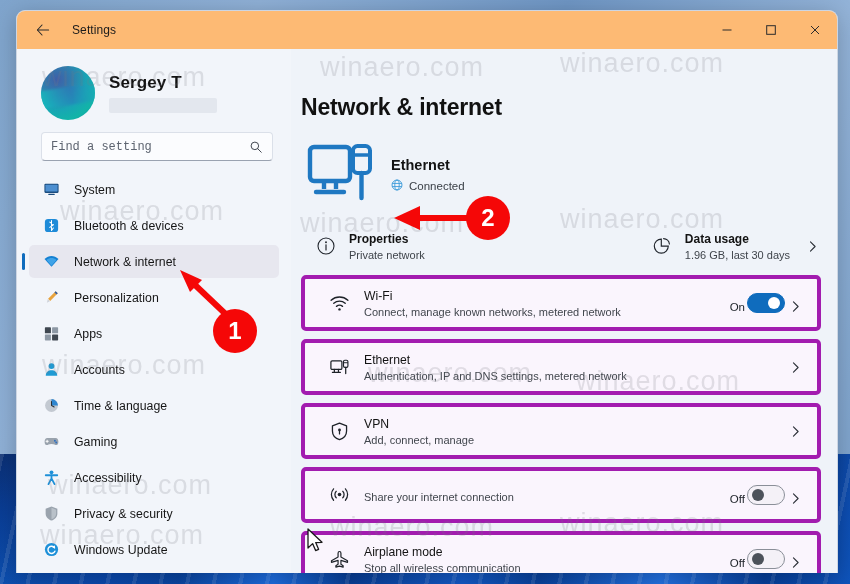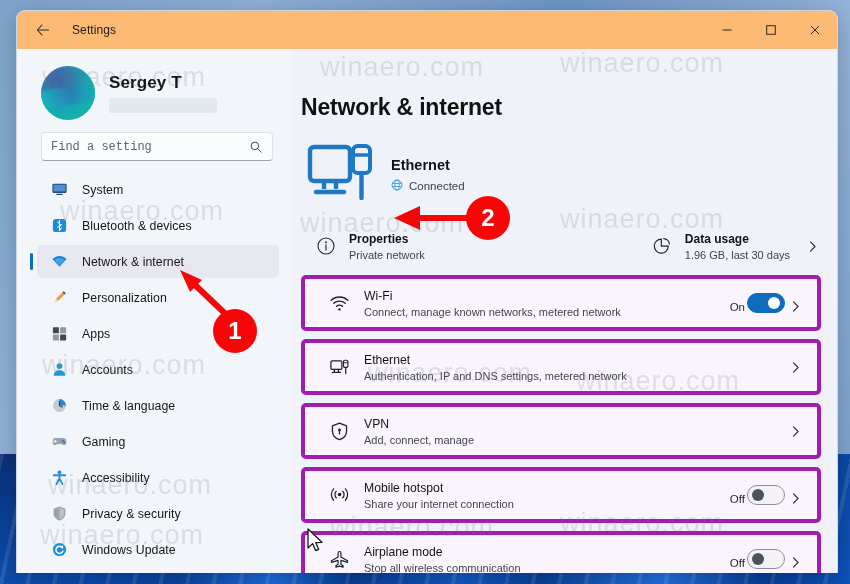--- a/index.html
+++ b/index.html
@@ -167,21 +167,21 @@
     background: transparent;
     font-family: Liberation Mono, monospace;
     font-size: 12px;
     color: #1a1a1a;
   }
   .search-input::placeholder { color: #5d6470; }
   .search-icon { color: #3a3f49; display: flex; }
 
   .nav {
     margin-top: 12px;
-    padding-left: 20px;
+    padding-left: 12px;
   }
   .nav-item {
     position: relative;
     height: 33px;
     display: flex;
     align-items: center;
     border-radius: 5px;
     padding-left: 12px;
     margin-bottom: 3px;
   }
@@ -685,21 +685,20 @@
 
           <div class="card">
             <span class="card-icon">
               <svg width="21" height="21" viewBox="0 0 22 22">
                 <circle cx="11" cy="10" r="1.9" fill="currentColor"></circle>
                 <path d="M7.6 6.6 A4.8 4.8 0 0 0 7.6 13.4 M14.4 6.6 A4.8 4.8 0 0 1 14.4 13.4" fill="none" stroke="currentColor" stroke-width="1.3" stroke-linecap="round"></path>
                 <path d="M4.8 4 A9 9 0 0 0 4.8 16 M17.2 4 A9 9 0 0 1 17.2 16" fill="none" stroke="currentColor" stroke-width="1.3" stroke-linecap="round"></path>
               </svg>
             </span>
             <span class="card-text">
-              <span class="card-title" style="display:block">Mobile hotspot</span>
               <span class="card-sub" style="display:block">Share your internet connection</span>
             </span>
             <span class="card-right">
               <span class="toggle-label">Off</span>
               <span class="toggle off">
                   <span class="knob"></span>
                 </span>
               <span class="card-chevron">
                 <svg width="13" height="13" viewBox="0 0 14 14">
                     <path d="M4.8 2 L9.8 7 L4.8 12" fill="none" stroke="currentColor" stroke-width="1.2" stroke-linecap="round" stroke-linejoin="round"></path>

